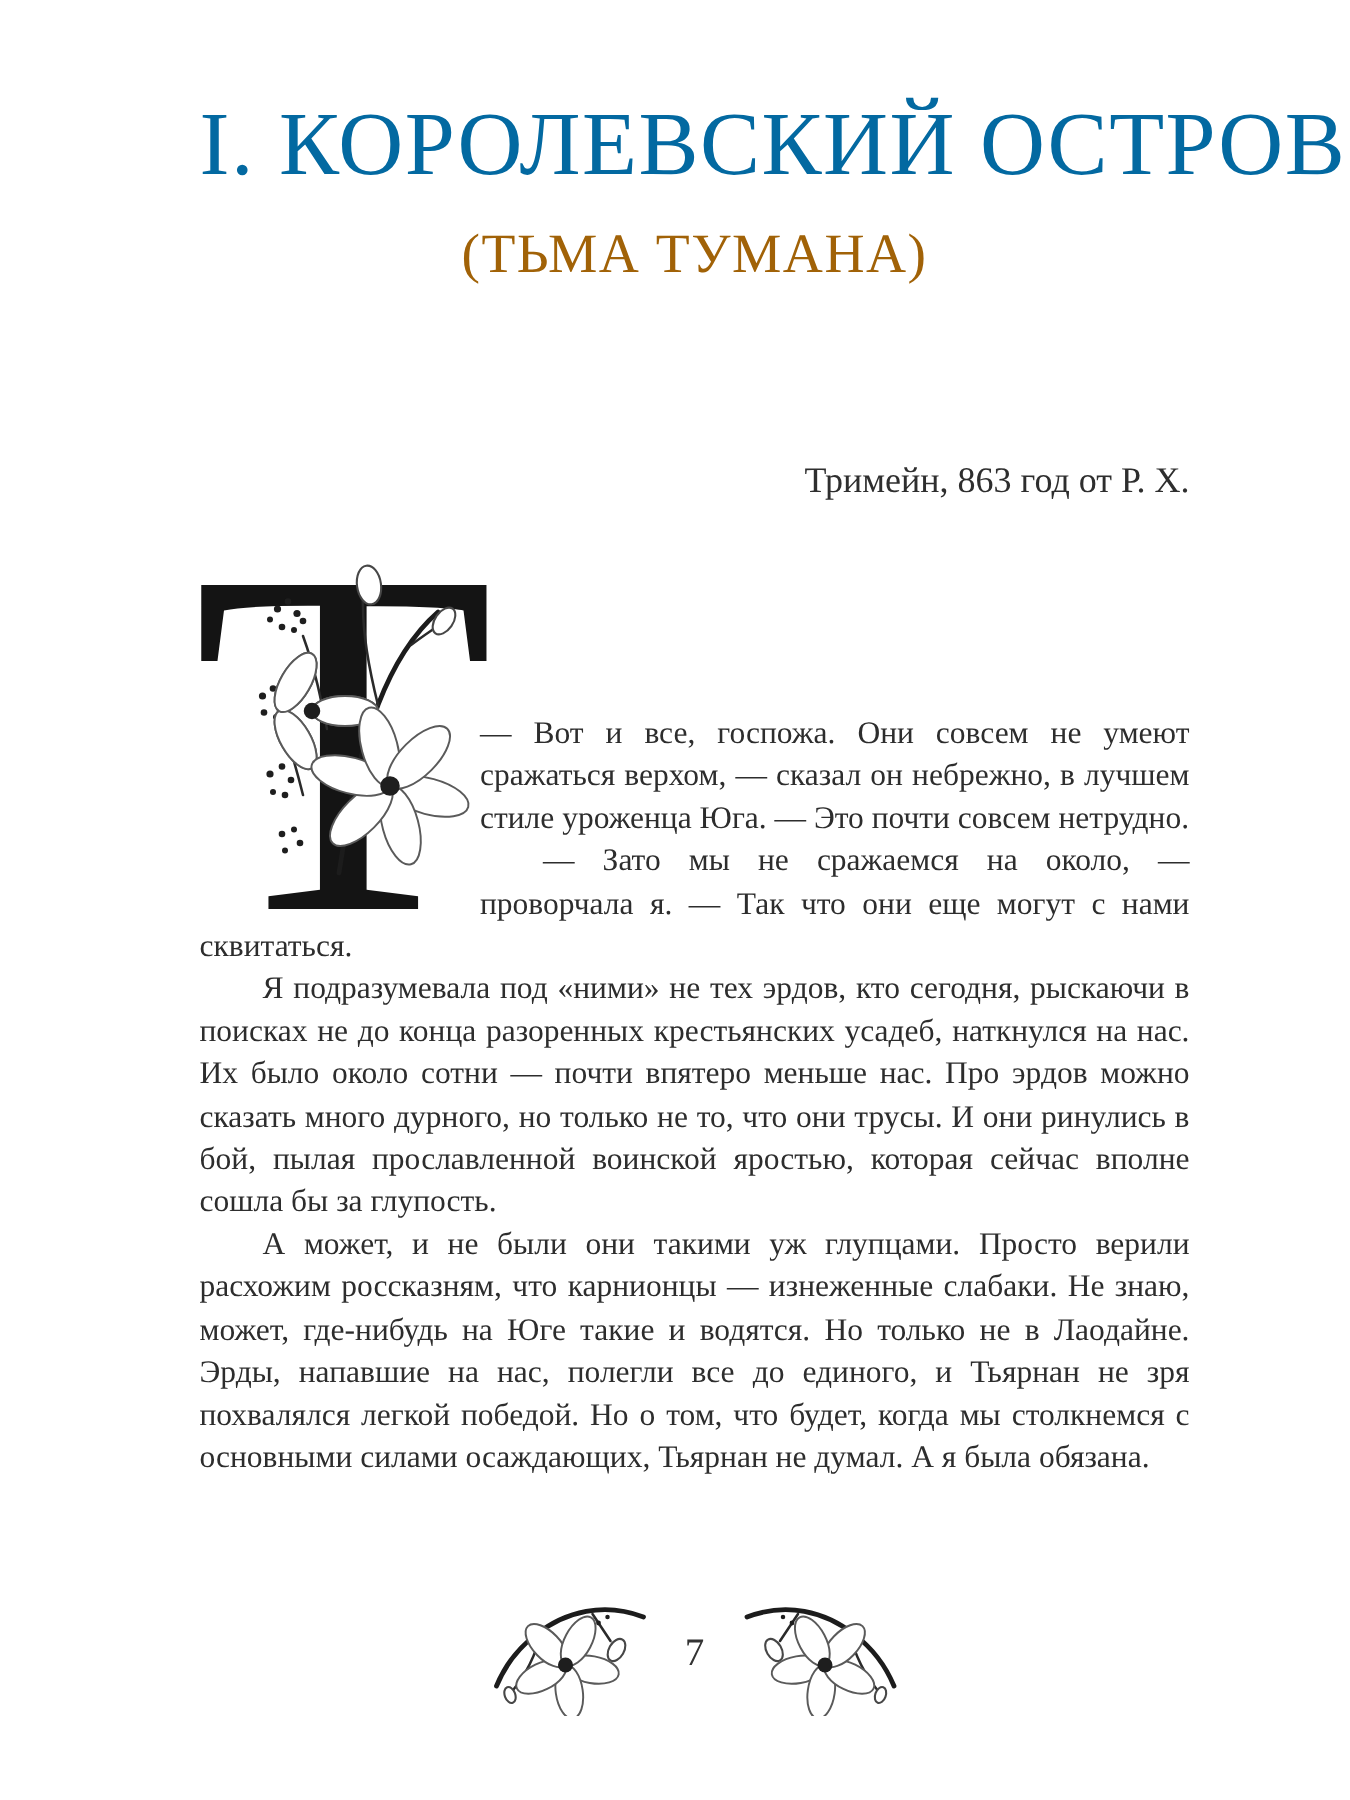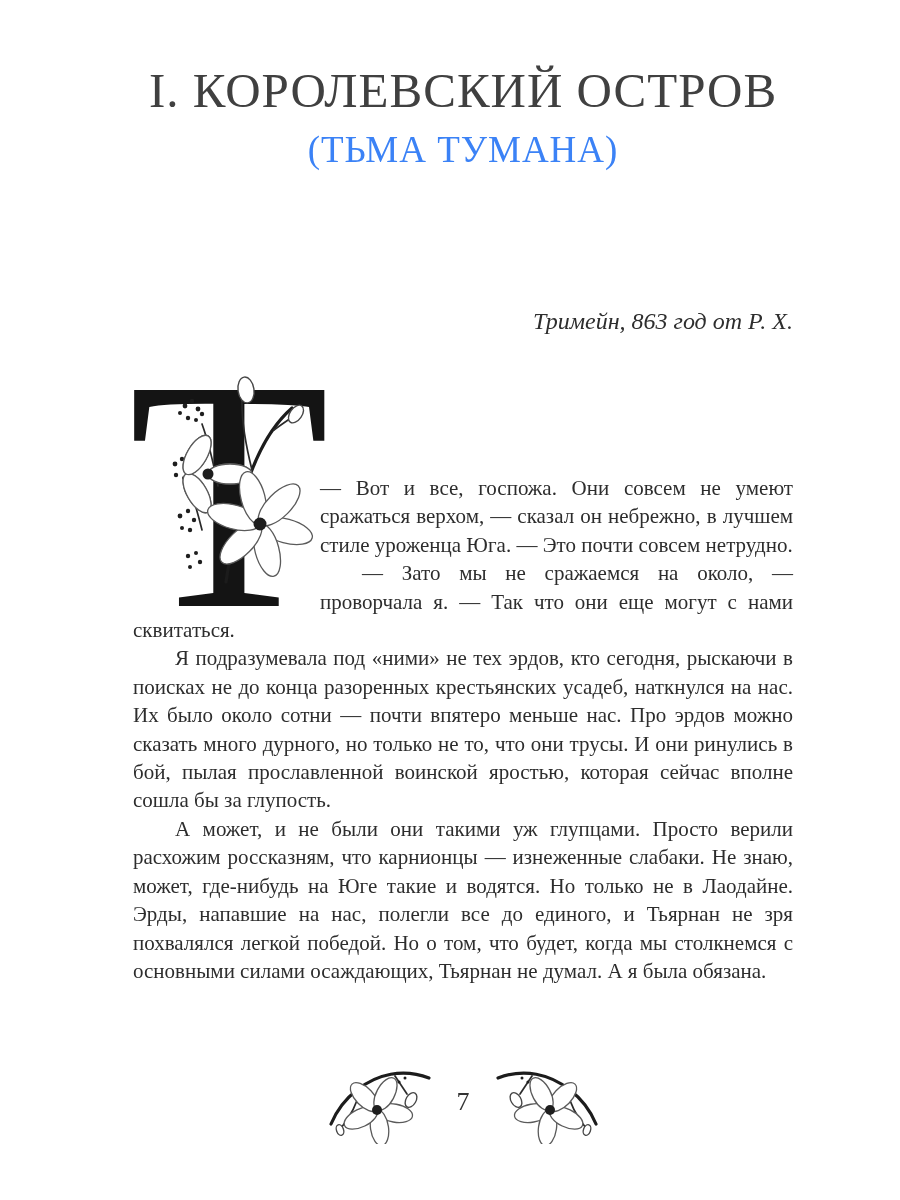--- a/index.html
+++ b/index.html
@@ -2,25 +2,25 @@
 <html lang="ru"><head>
 <meta charset="utf-8">
 <style>
   html,body{margin:0;padding:0;}
   body{width:900px;height:1200px;background:#ffffff;overflow:hidden;
        font-family:"Liberation Serif", serif;-webkit-font-smoothing:antialiased;}
   .page{position:relative;width:900px;height:1200px;background:#ffffff;}
   .content{position:absolute;left:133px;top:0;width:660px;height:1200px;}
 
   .chapter-title{position:absolute;top:62px;left:0;width:100%;margin:0;text-align:center;
-    font-size:49px;font-weight:400;letter-spacing:1px;color:#404040;white-space:nowrap;}
-  .chapter-subtitle{position:absolute;top:128px;left:0;width:100%;margin:0;text-align:center;
-    font-size:37px;font-weight:400;letter-spacing:1px;color:#3b82f6;white-space:nowrap;}
+    font-size:60px;font-weight:400;letter-spacing:1px;color:#0369a1;white-space:nowrap;}
+  .chapter-subtitle{position:absolute;top:148px;left:0;width:100%;margin:0;text-align:center;
+    font-size:37px;font-weight:400;letter-spacing:1px;color:#a16207;white-space:nowrap;}
   .dateline{position:absolute;top:308px;left:0;width:100%;text-align:right;
-    font-style:italic;font-size:24px;color:#2e2e2e;}
+    font-size:24px;color:#2e2e2e;}
 
   .body-text{position:absolute;top:474px;left:0;width:660px;
     font-size:21px;line-height:28.4px;color:#2d2d2d;text-align:justify;hyphens:auto;}
   .para{margin:0;padding:0;}
   .para.indent{text-indent:42px;}
   .float-spacer{float:left;width:187px;height:138px;}
   .dropcap-art{position:absolute;top:-100px;left:-3px;width:200px;height:248px;}
   .dc-letter{font-family:"Liberation Serif", serif;font-size:330px;fill:#141414;}
 
   .petal{fill:#ffffff;stroke:#5a5a5a;stroke-width:1.3;}

